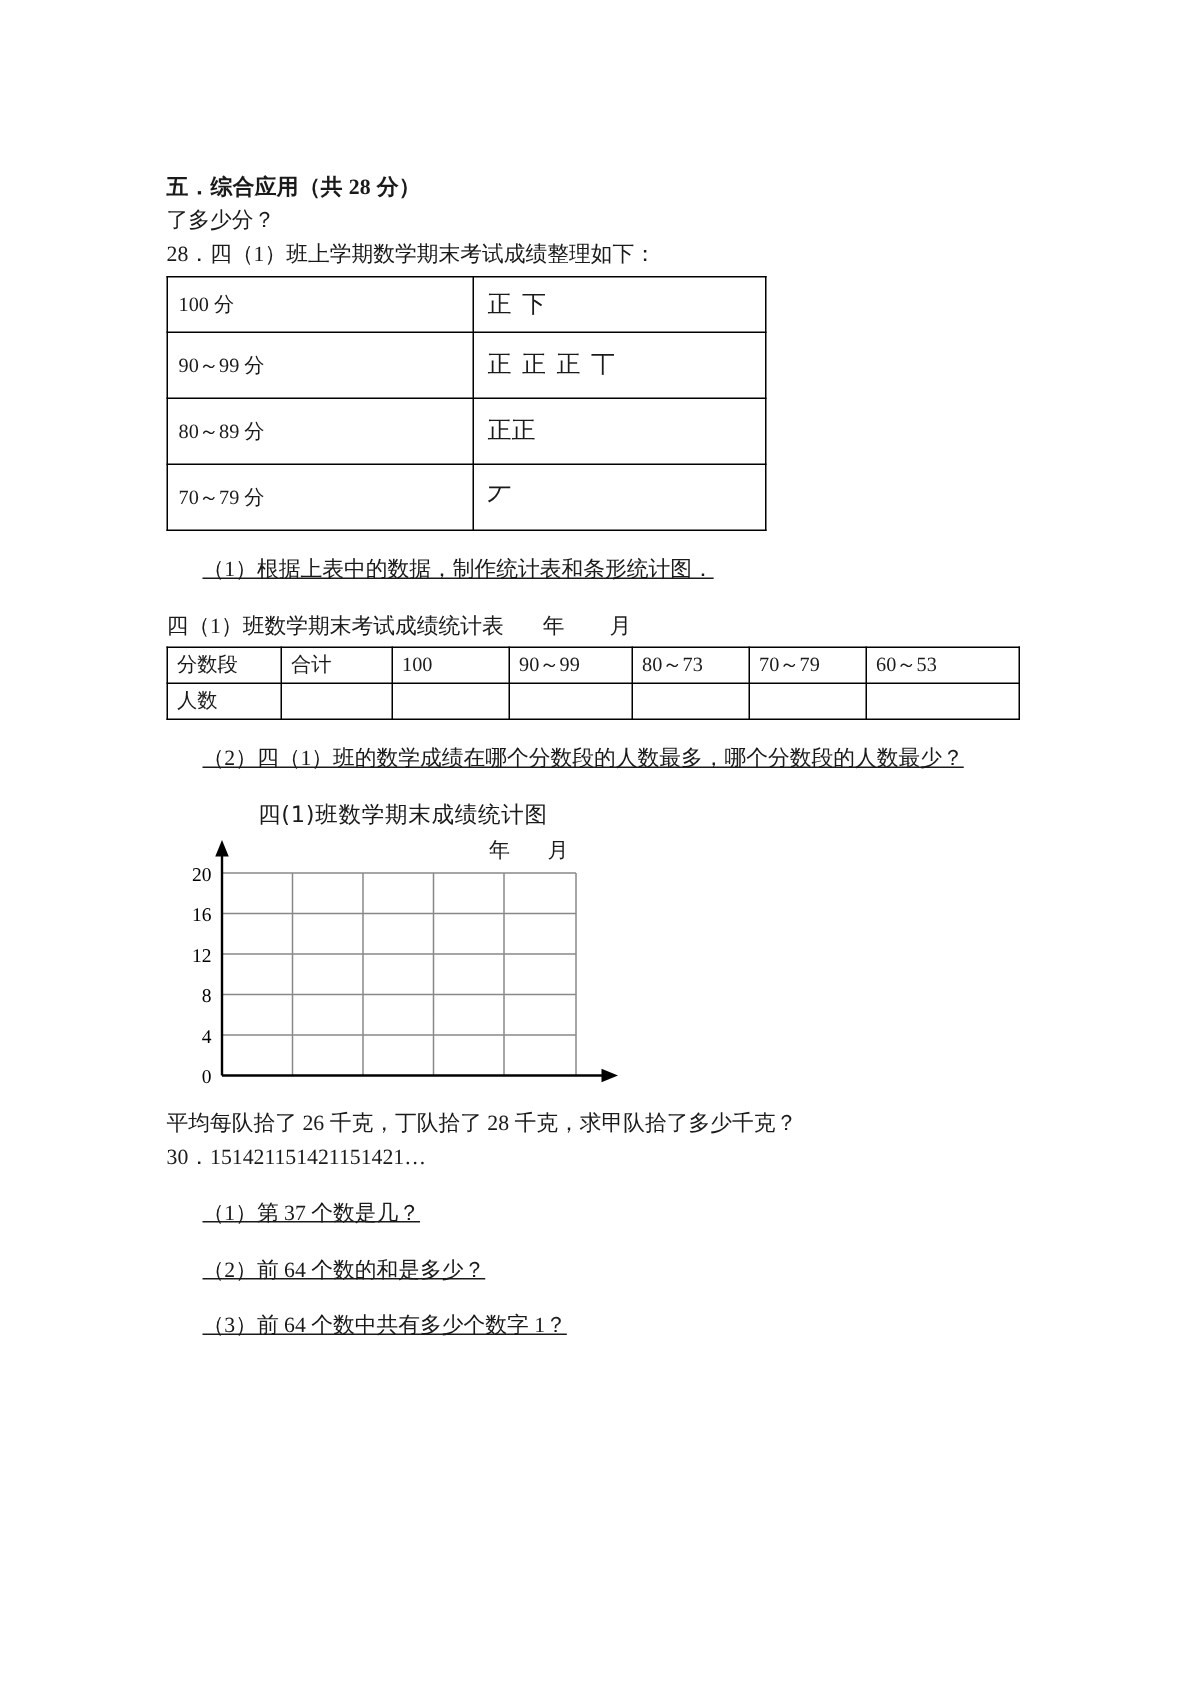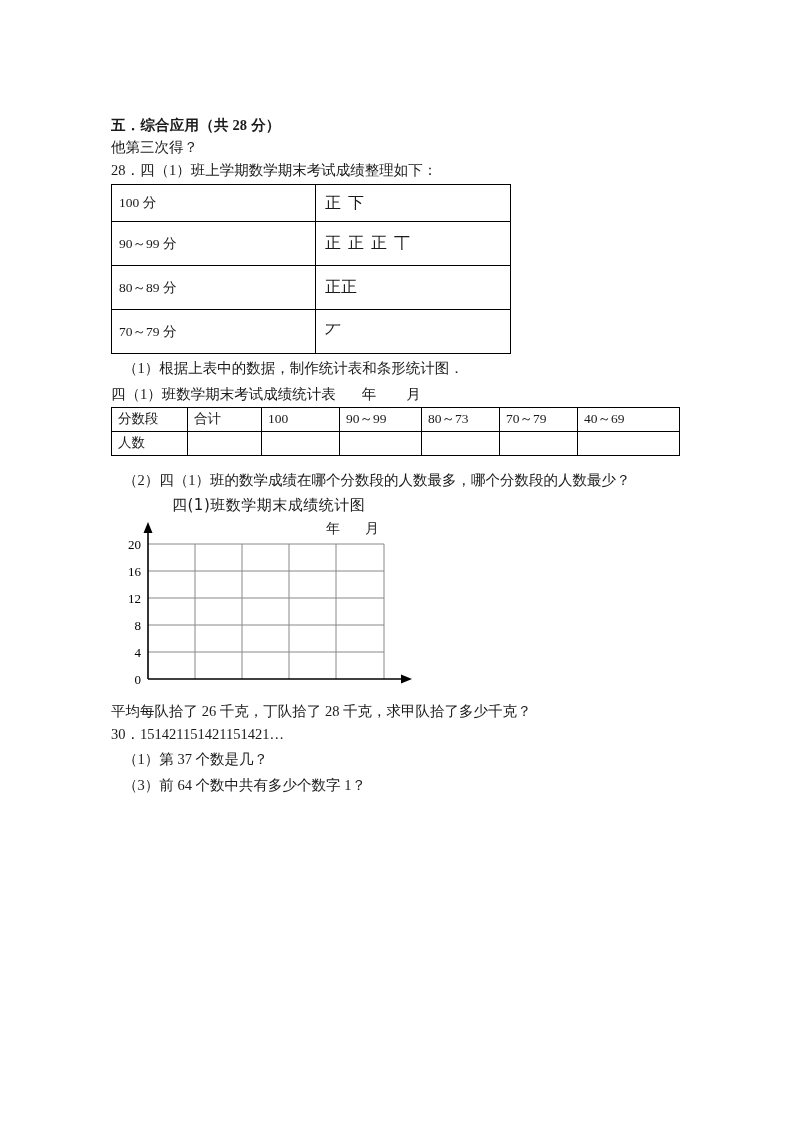--- a/index.html
+++ b/index.html
@@ -44,22 +44,23 @@
     margin: 0;
     text-align: justify;
     text-justify: inter-ideograph;
   }
   .q-block {
     margin: 0 0 1px 0;
   }
   .sub-q {
     font-size: 14.5px;
     line-height: 21.5px;
-    margin: 4px;
+    margin: 16px;
     padding-left: 8px;
+    text-decoration: underline;
   }
 
   
   .tally-table {
     border-collapse: collapse;
     width: 382px;
     margin: 3px 12px 0 0;
     table-layout: fixed;
   }
   .tally-table td {
@@ -152,21 +153,21 @@
 </style>
 </head>
 <body>
 
 <div class="page">
   <div class="content">
 
     <div class="section-heading">五．综合应用（共 28 分）</div>
 
     <div class="q-block">
-      <p class="q-line">他第三次得？</p>
+      <p class="q-line">了多少分？</p>
     </div>
 
     <div class="q-block">
       <p class="q-line">28．四（1）班上学期数学期末考试成绩整理如下：</p>
 
       <table class="tally-table">
         <tbody>
           <tr>
             <td class="label-cell">100 分</td>
             <td class="marks-cell">
@@ -209,21 +210,21 @@
             <col class="c6">
         </colgroup>
         <tbody>
           <tr>
             <td>分数段</td>
             <td>合计</td>
             <td>100</td>
             <td>90～99</td>
             <td>80～73</td>
             <td>70～79</td>
-            <td>40～69</td>
+            <td>60～53</td>
           </tr>
           <tr>
             <td>人数</td>
             <td></td>
             <td></td>
             <td></td>
             <td></td>
             <td></td>
             <td></td>
           </tr>
@@ -276,17 +277,18 @@
       </div>
     </div>
 
     <div class="q-block">
       <p class="q-line">平均每队拾了 26 千克，丁队拾了 28 千克，求甲队拾了多少千克？</p>
     </div>
 
     <div class="q-block">
       <p class="q-line">30．151421151421151421…</p>
       <p class="sub-q">（1）第 37 个数是几？</p>
+      <p class="sub-q">（2）前 64 个数的和是多少？</p>
       <p class="sub-q">（3）前 64 个数中共有多少个数字 1？</p>
     </div>
 
   </div>
 </div>
 
 </body></html>

